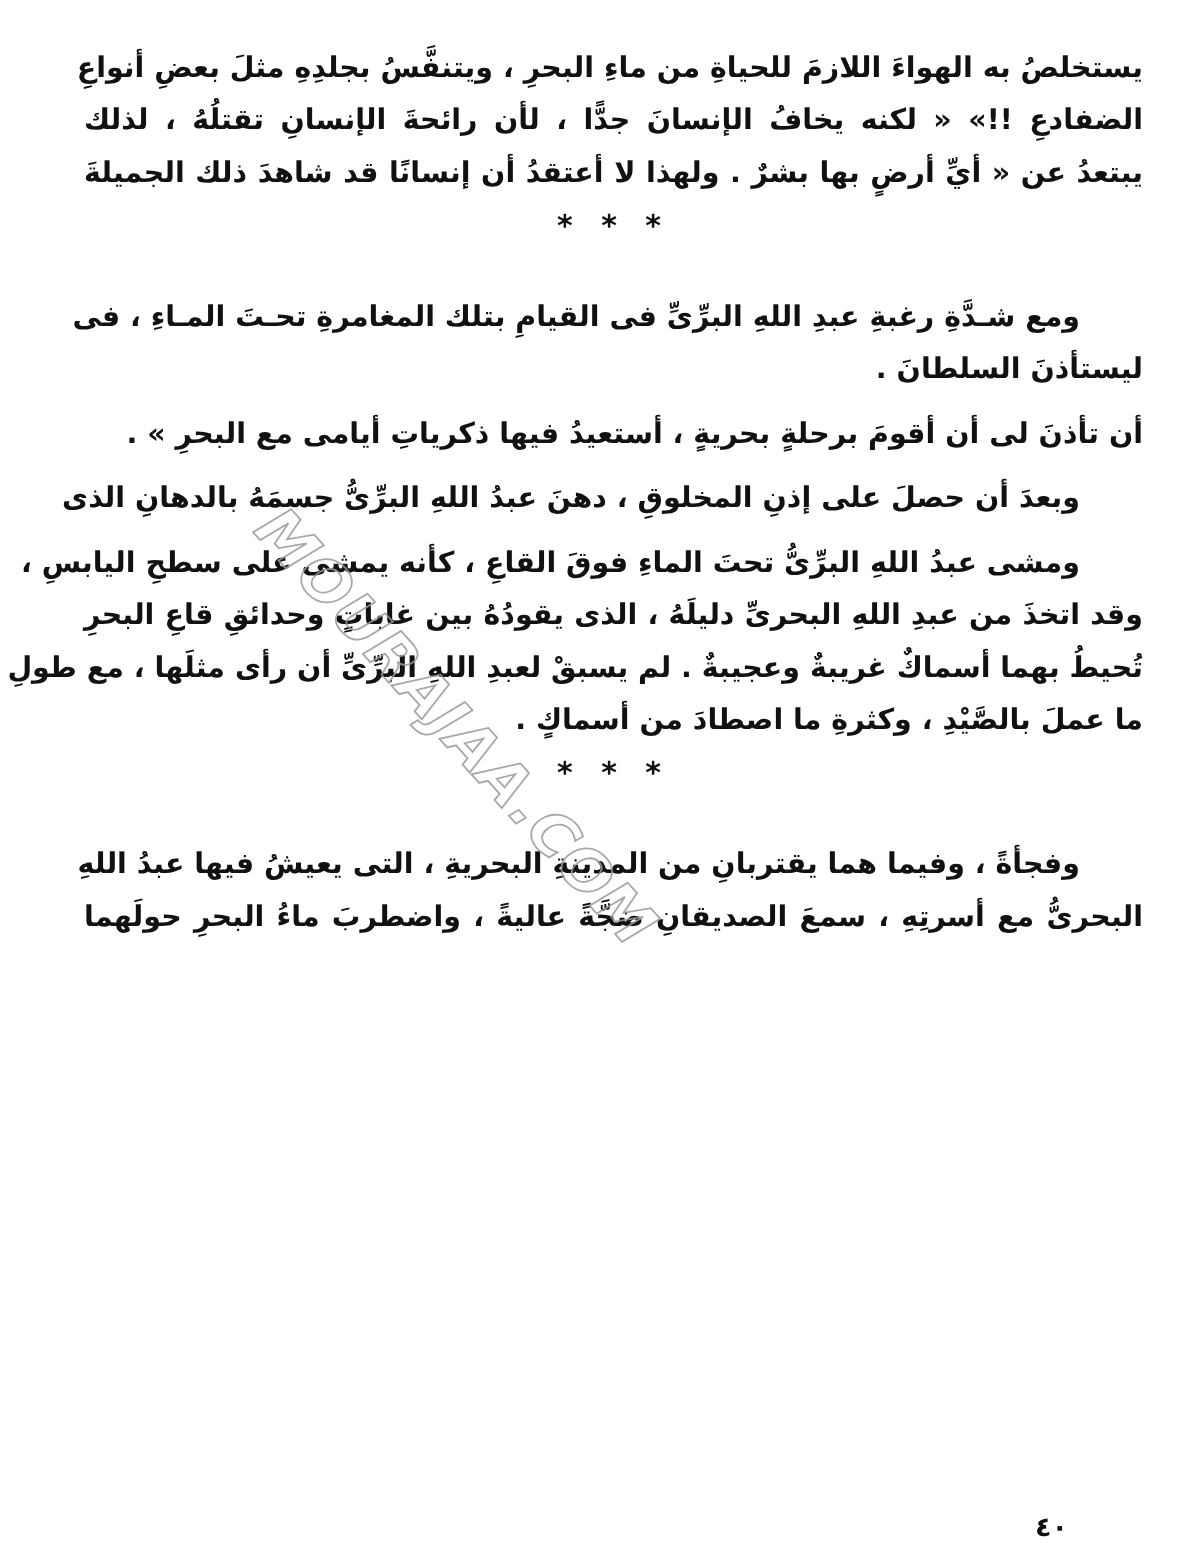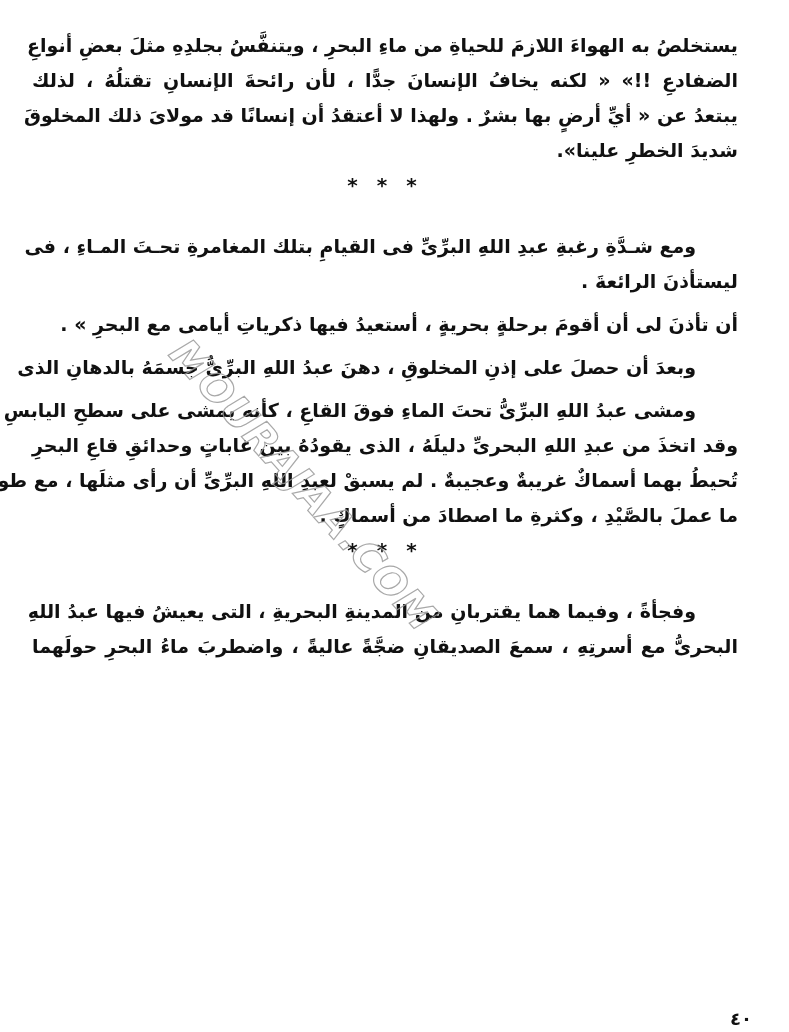--- a/index.html
+++ b/index.html
@@ -10,21 +10,21 @@
   body {
     width: 789px;
     height: 1032px;
     position: relative;
     overflow: hidden;
     font-family: "DejaVu Sans", sans-serif;
     color: #111111;
   }
   .page {
     position: absolute;
-    left: 32px;
+    left: 56px;
     top: 28px;
     width: 706px;
     direction: rtl;
     text-align: justify;
     text-align-last: right;
   }
   .line {
     display: block;
     font-size: 19px;
     font-weight: bold;
@@ -73,41 +73,39 @@
     pointer-events: none;
     white-space: nowrap;
   }
   .page-number {
     position: absolute;
     left: 690px;
     top: 1008px;
     font-size: 18px;
     font-weight: bold;
     direction: rtl;
-    margin-left: 40px;
   }
 </style>
 </head>
 <body>
 
 <div class="page">
 
   <div class="para">
     <span class="line">يستخلصُ به الهواءَ اللازمَ للحياةِ من ماءِ البحرِ ، ويتنفَّسُ بجلدِهِ مثلَ بعضِ أنواعِ</span>
     <span class="line">الضفادعِ !!» « لكنه يخافُ الإنسانَ جدًّا ، لأن رائحةَ الإنسانِ تقتلُهُ ، لذلك</span>
-    <span class="line">يبتعدُ عن « أيِّ أرضٍ بها بشرٌ . ولهذا لا أعتقدُ أن إنسانًا قد مولاىَ ذلك المخلوقَ</span>
-    <span class="line last">شديدَ الخطرِ علينا».</span>
+    <span class="line">يبتعدُ عن « أيِّ أرضٍ بها بشرٌ . ولهذا لا أعتقدُ أن إنسانًا قد شاهدَ ذلك الجميلةَ</span>
   </div>
 
   <div class="sep">* * *</div>
   <div class="gap-large"></div>
 
   <div class="para">
     <span class="line indent">ومع شـدَّةِ رغبةِ عبدِ اللهِ البرِّىِّ فى القيامِ بتلك المغامرةِ تحـتَ المـاءِ ، فى</span>
-    <span class="line last">ليستأذنَ الرائعةَ .</span>
+    <span class="line last">ليستأذنَ السلطانَ .</span>
   </div>
   <div class="gap-small"></div>
 
   <div class="para">
     <span class="line last">أن تأذنَ لى أن أقومَ برحلةٍ بحريةٍ ، أستعيدُ فيها ذكرياتِ أيامى مع البحرِ » .</span>
   </div>
   <div class="gap-small"></div>
 
   <div class="para">
     <span class="line indent">وبعدَ أن حصلَ على إذنِ المخلوقِ ، دهنَ عبدُ اللهِ البرِّىُّ جسمَهُ بالدهانِ الذى</span>

